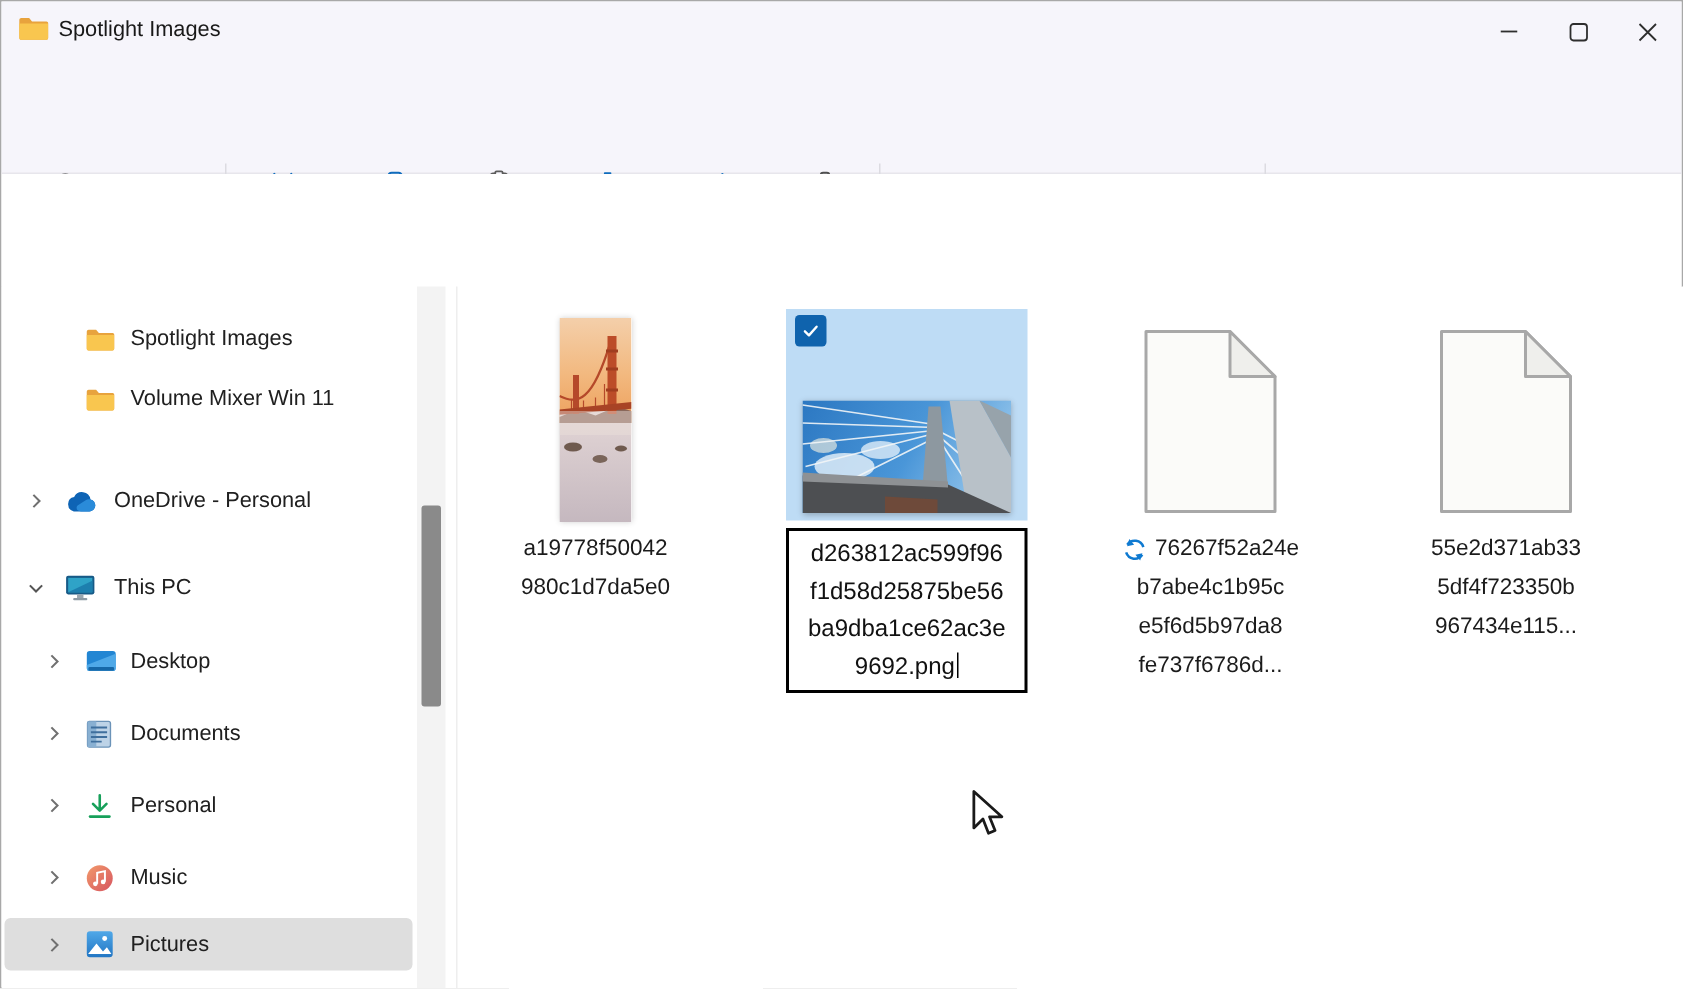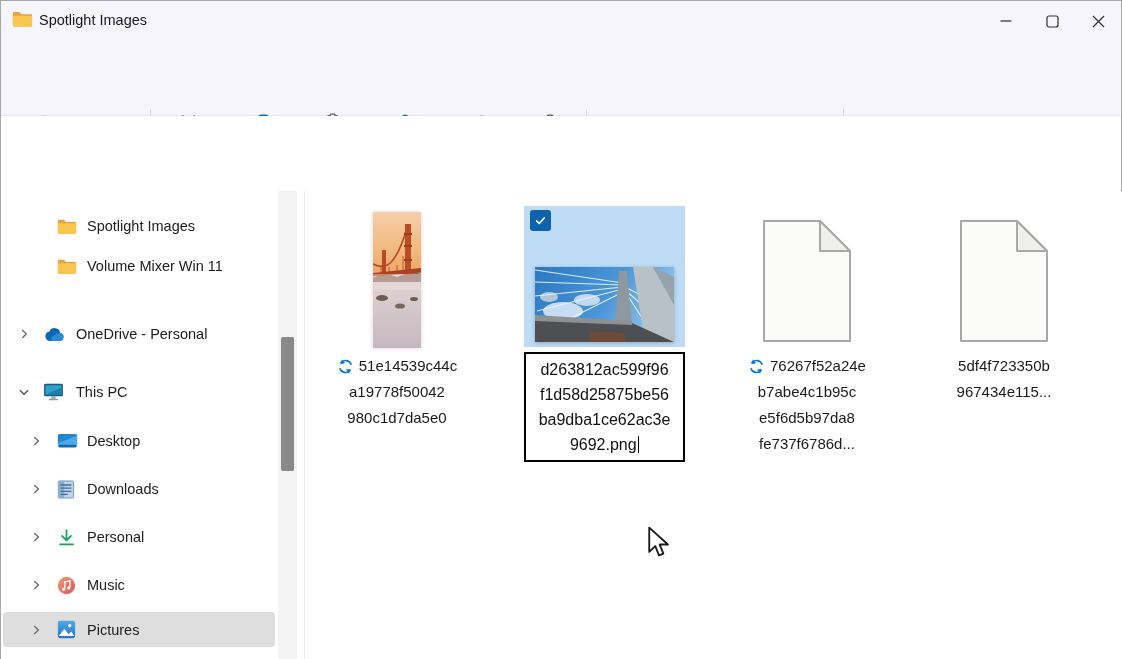--- a/index.html
+++ b/index.html
@@ -336,21 +336,21 @@
             <path d="M4.5 2.5L8 6l-3.5 3.5" stroke="#707070" stroke-width="1.2"></path>
           </svg>
         </span>
       <span class="sicon">
           <svg width="18" height="19" viewBox="0 0 20 21">
             <rect x="1.5" y="1" width="17" height="19" rx="1.5" fill="#bdd3e7" stroke="#6b93b8" stroke-width="1"></rect>
             <rect x="1.5" y="1" width="6.5" height="19" fill="#89b0d2"></rect>
             <path d="M4 5.5h12M4 9h12M4 12.5h12M4 16h8" stroke="#3f6f9d" stroke-width="1.4"></path>
           </svg>
         </span>
-      <span class="slabel">Downloads</span>
+      <span class="slabel">Documents</span>
     </div>
     <div class="srow lvl1 r6">
       <span class="chev">
           <svg width="14" height="14" viewBox="0 0 12 12" fill="none">
             <path d="M4.5 2.5L8 6l-3.5 3.5" stroke="#707070" stroke-width="1.2"></path>
           </svg>
         </span>
       <span class="sicon">
           <svg width="19" height="19" viewBox="0 0 22 22" fill="none" stroke="#17a express05a" stroke-width="2">
             <g stroke="#17a05a" stroke-linecap="round" stroke-linejoin="round">
@@ -431,33 +431,20 @@
         <rect x="9" y="38" width="4" height="26" fill="#b5492a"></rect>
         <rect x="32" y="12" width="6" height="52" fill="#bc4c28"></rect>
         <path d="M31 22h8M31 34h8M31 48h8" stroke="#a03d1f" stroke-width="2"></path>
         <path d="M0 61l48-5v4.5L0 64.5z" fill="#a84325"></path>
         <ellipse cx="9" cy="86" rx="6" ry="3" fill="#6f5a4e"></ellipse>
         <ellipse cx="27" cy="94" rx="5" ry="2.6" fill="#7a655a"></ellipse>
         <ellipse cx="41" cy="87" rx="4" ry="2" fill="#6f5a4e"></ellipse>
         <rect y="62" width="48" height="16" fill="#eadfda" opacity="0.45"></rect>
       </svg>
       <div class="name">
-        <div class="line1">
-          <span style="display:flex">
-              <svg width="17" height="17" viewBox="0 0 16 16" fill="none">
-                <g stroke="#0f7ad1" stroke-width="1.6">
-                  <path d="M13.4 6.3A5.7 5.7 0 0 0 3.3 4.8"></path>
-                  <path d="M2.6 9.7a5.7 5.7 0 0 0 10.1 1.5"></path>
-                </g>
-                <path fill="#0f7ad1" d="M4.6 1.2L3.2 5.8l4.4-.9z"></path>
-                <path fill="#0f7ad1" d="M11.4 14.8l1.4-4.6-4.4.9z"></path>
-              </svg>
-            </span>
-          <span>51e14539c44c</span>
-        </div>
         <div>a19778f50042</div>
         <div>980c1d7da5e0</div>
       </div>
     </div>
 
     <div class="tile tile2">
       <div class="sel-bg"></div>
       <span class="checkbox">
           <svg width="13" height="13" viewBox="0 0 14 14" fill="none">
             <path d="M2.8 7.4l2.9 2.9 5.5-6.2" stroke="#fff" stroke-width="1.7" stroke-linecap="round" stroke-linejoin="round"></path>
@@ -517,20 +504,21 @@
         <div>fe737f6786d...</div>
       </div>
     </div>
 
     <div class="tile tile4">
       <svg class="file-glyph" width="92" height="126" viewBox="0 0 92 126">
         <path d="M3 3h56l30 30v90H3z" fill="#fbfbf9" stroke="#a8a8a8" stroke-width="2" stroke-linejoin="round"></path>
         <path d="M59 3v30h30z" fill="#efefec" stroke="#a8a8a8" stroke-width="2" stroke-linejoin="round"></path>
       </svg>
       <div class="name">
+        <div>55e2d371ab33</div>
         <div>5df4f723350b</div>
         <div>967434e115...</div>
       </div>
     </div>
 
     <span class="cursor">
       <svg width="23" height="32" viewBox="0 0 13 19">
           <path d="M1 1v14.4l3.6-3.5 2.2 5.6 2.6-1.1-2.2-5.4h4.9z" fill="#fff" stroke="#1a1a1a" stroke-width="1.1" stroke-linejoin="round"></path>
         </svg>
     </span>

